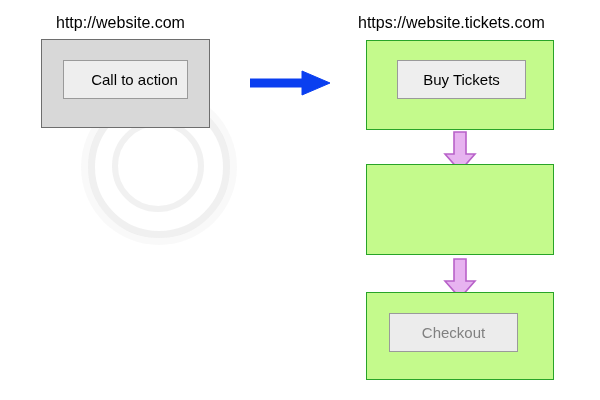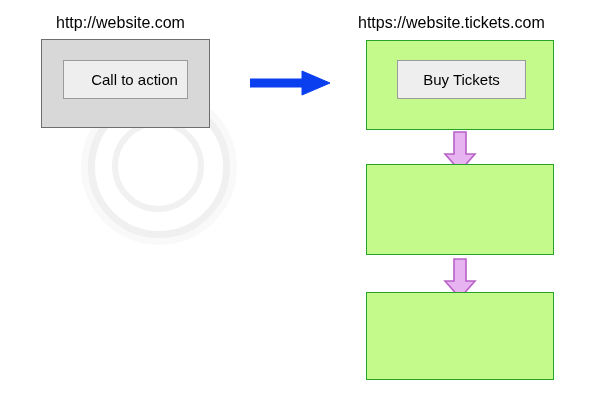--- a/index.html
+++ b/index.html
@@ -164,14 +164,15 @@
 
   <div class="page-box page-green" id="page-green-2"></div>
 
 
   <svg class="arrow-pink" id="arrow-pink-2" viewBox="0 0 34 42">
     <path d="M11,1 L23,1 L23,23 L32,23 L17,40 L2,23 L11,23 Z" fill="#e7b3f0" stroke="#b861c9" stroke-width="1.6"></path>
   </svg>
 
   <div class="page-box page-green" id="page-green-3"></div>
 
+  <div class="ui-button" id="btn-checkout">Checkout</div>
 
 </div>
 
 </body></html>

